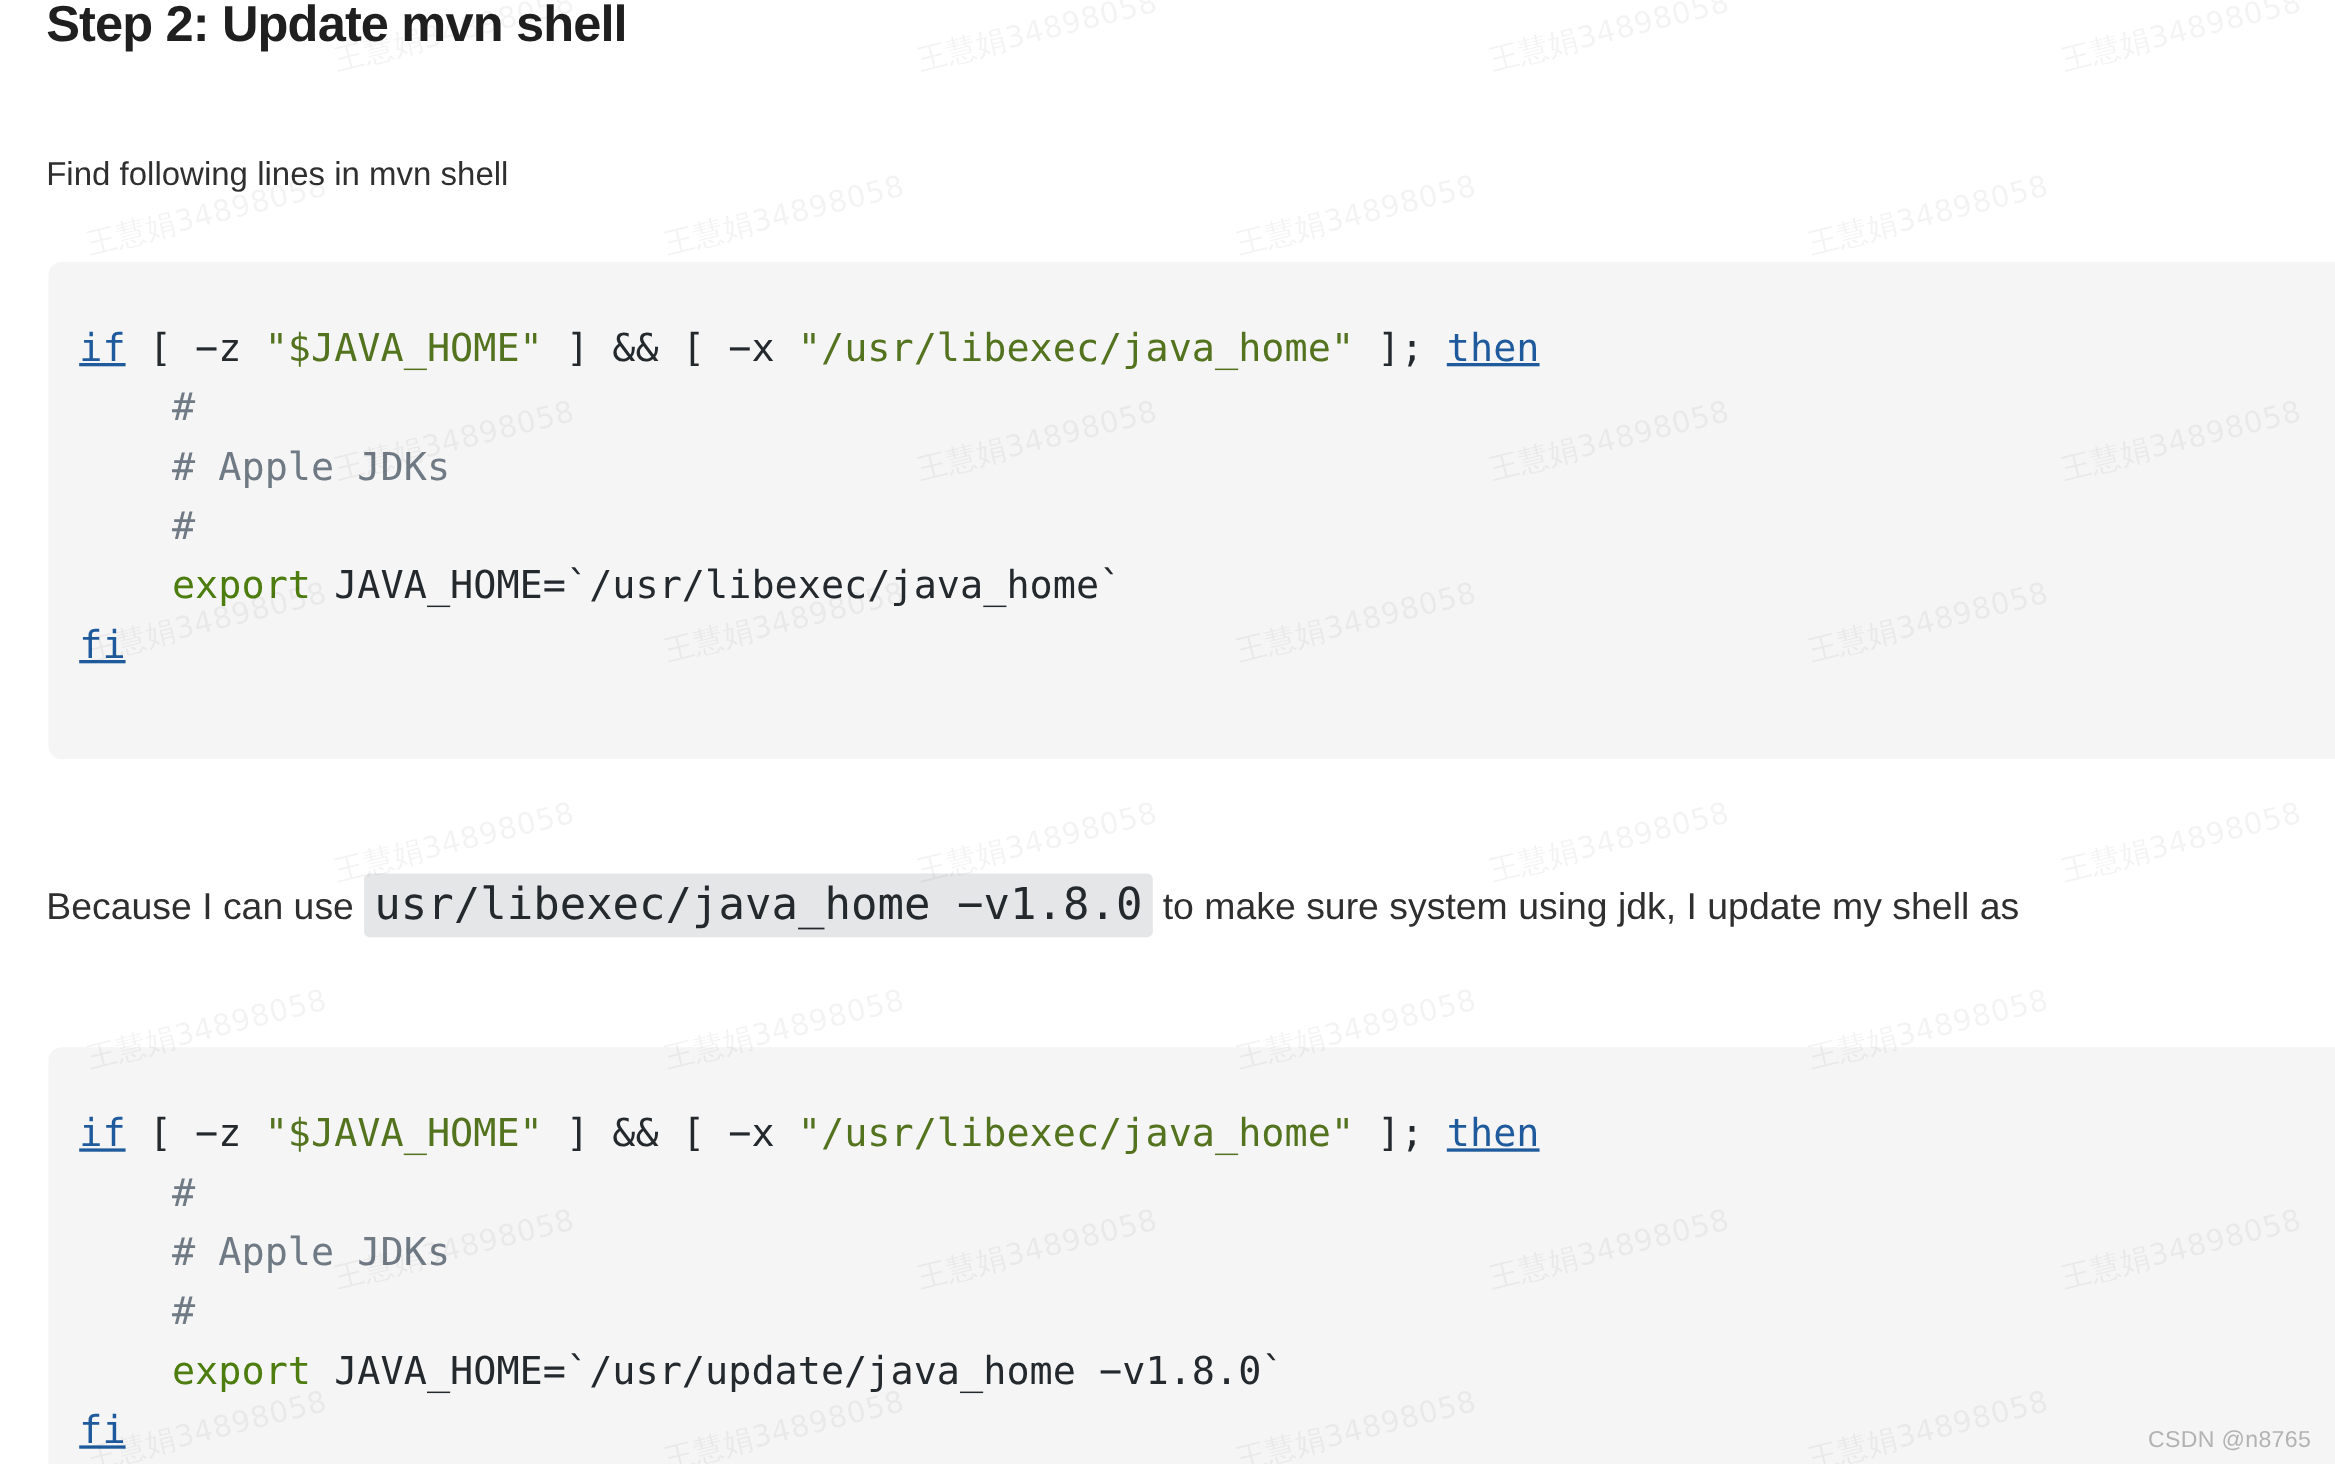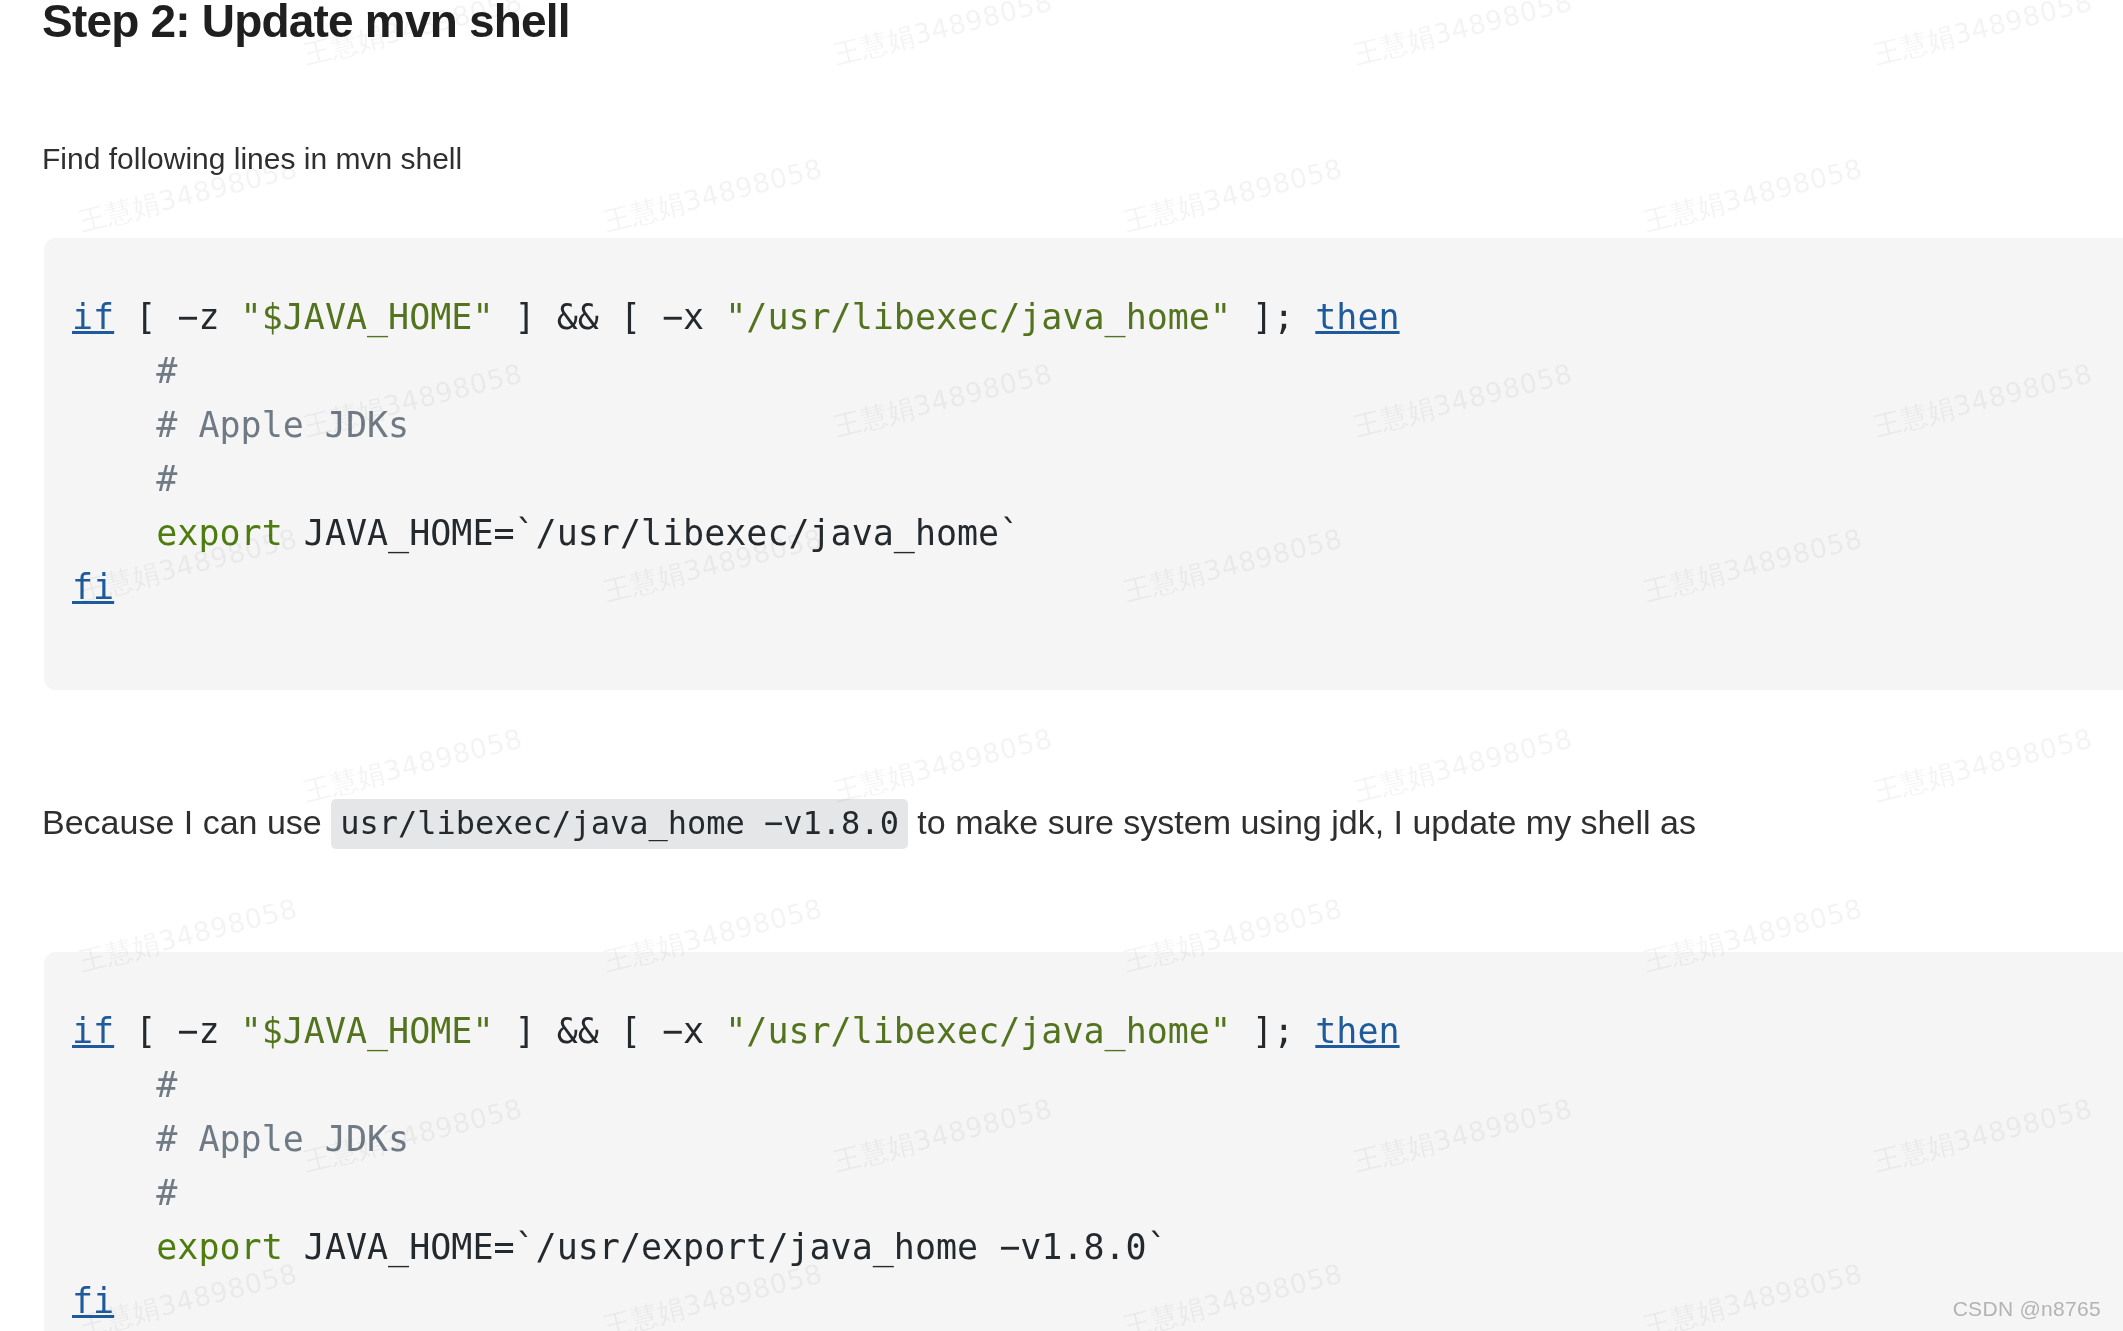--- a/index.html
+++ b/index.html
@@ -108,21 +108,21 @@
     font-size: 34px;
     line-height: 72px;
     color: #2f2f2f;
     font-family: "Liberation Sans", sans-serif;
   }
   code.inline {
     background: #e5e6e8;
     border-radius: 5px;
     padding: 5px 9px 7px 9px;
     font-family: "DejaVu Sans Mono", monospace;
-    font-size: 32px;
+    font-size: 40px;
     color: #24292e;
     white-space: nowrap;
     margin-top: 21px;
   }
 
   .footer-credit {
     position: absolute;
     right: 22px;
     bottom: 10px;
     z-index: 9;
@@ -187,19 +187,19 @@
 
   <p class="mid-paragraph">
     <span>Because I can use </span><code class="inline">usr/libexec/java_home −v1.8.0</code><span> to make sure system using jdk, I update my shell as</span>
   </p>
 
   <div class="code-block" id="code-block-2">
     <pre class="code-pre"><span class="kw">if</span><span class="pl"> [ −z </span><span class="str">"$JAVA_HOME"</span><span class="pl"> ] &amp;&amp; [ −x </span><span class="str">"/usr/libexec/java_home"</span><span class="pl"> ]; </span><span class="kw">then</span>
 <span class="pl">    </span><span class="cmt">#</span>
 <span class="pl">    </span><span class="cmt"># Apple JDKs</span>
 <span class="pl">    </span><span class="cmt">#</span>
-<span class="pl">    </span><span class="bi">export</span><span class="pl"> JAVA_HOME=`/usr/export/java_home −v1.8.0`</span>
+<span class="pl">    </span><span class="bi">export</span><span class="pl"> JAVA_HOME=`/usr/update/java_home −v1.8.0`</span>
 <span class="kw">fi</span></pre>
   </div>
 
 </div>
 
 <div class="footer-credit">CSDN @n8765</div>
 
 </body></html>

